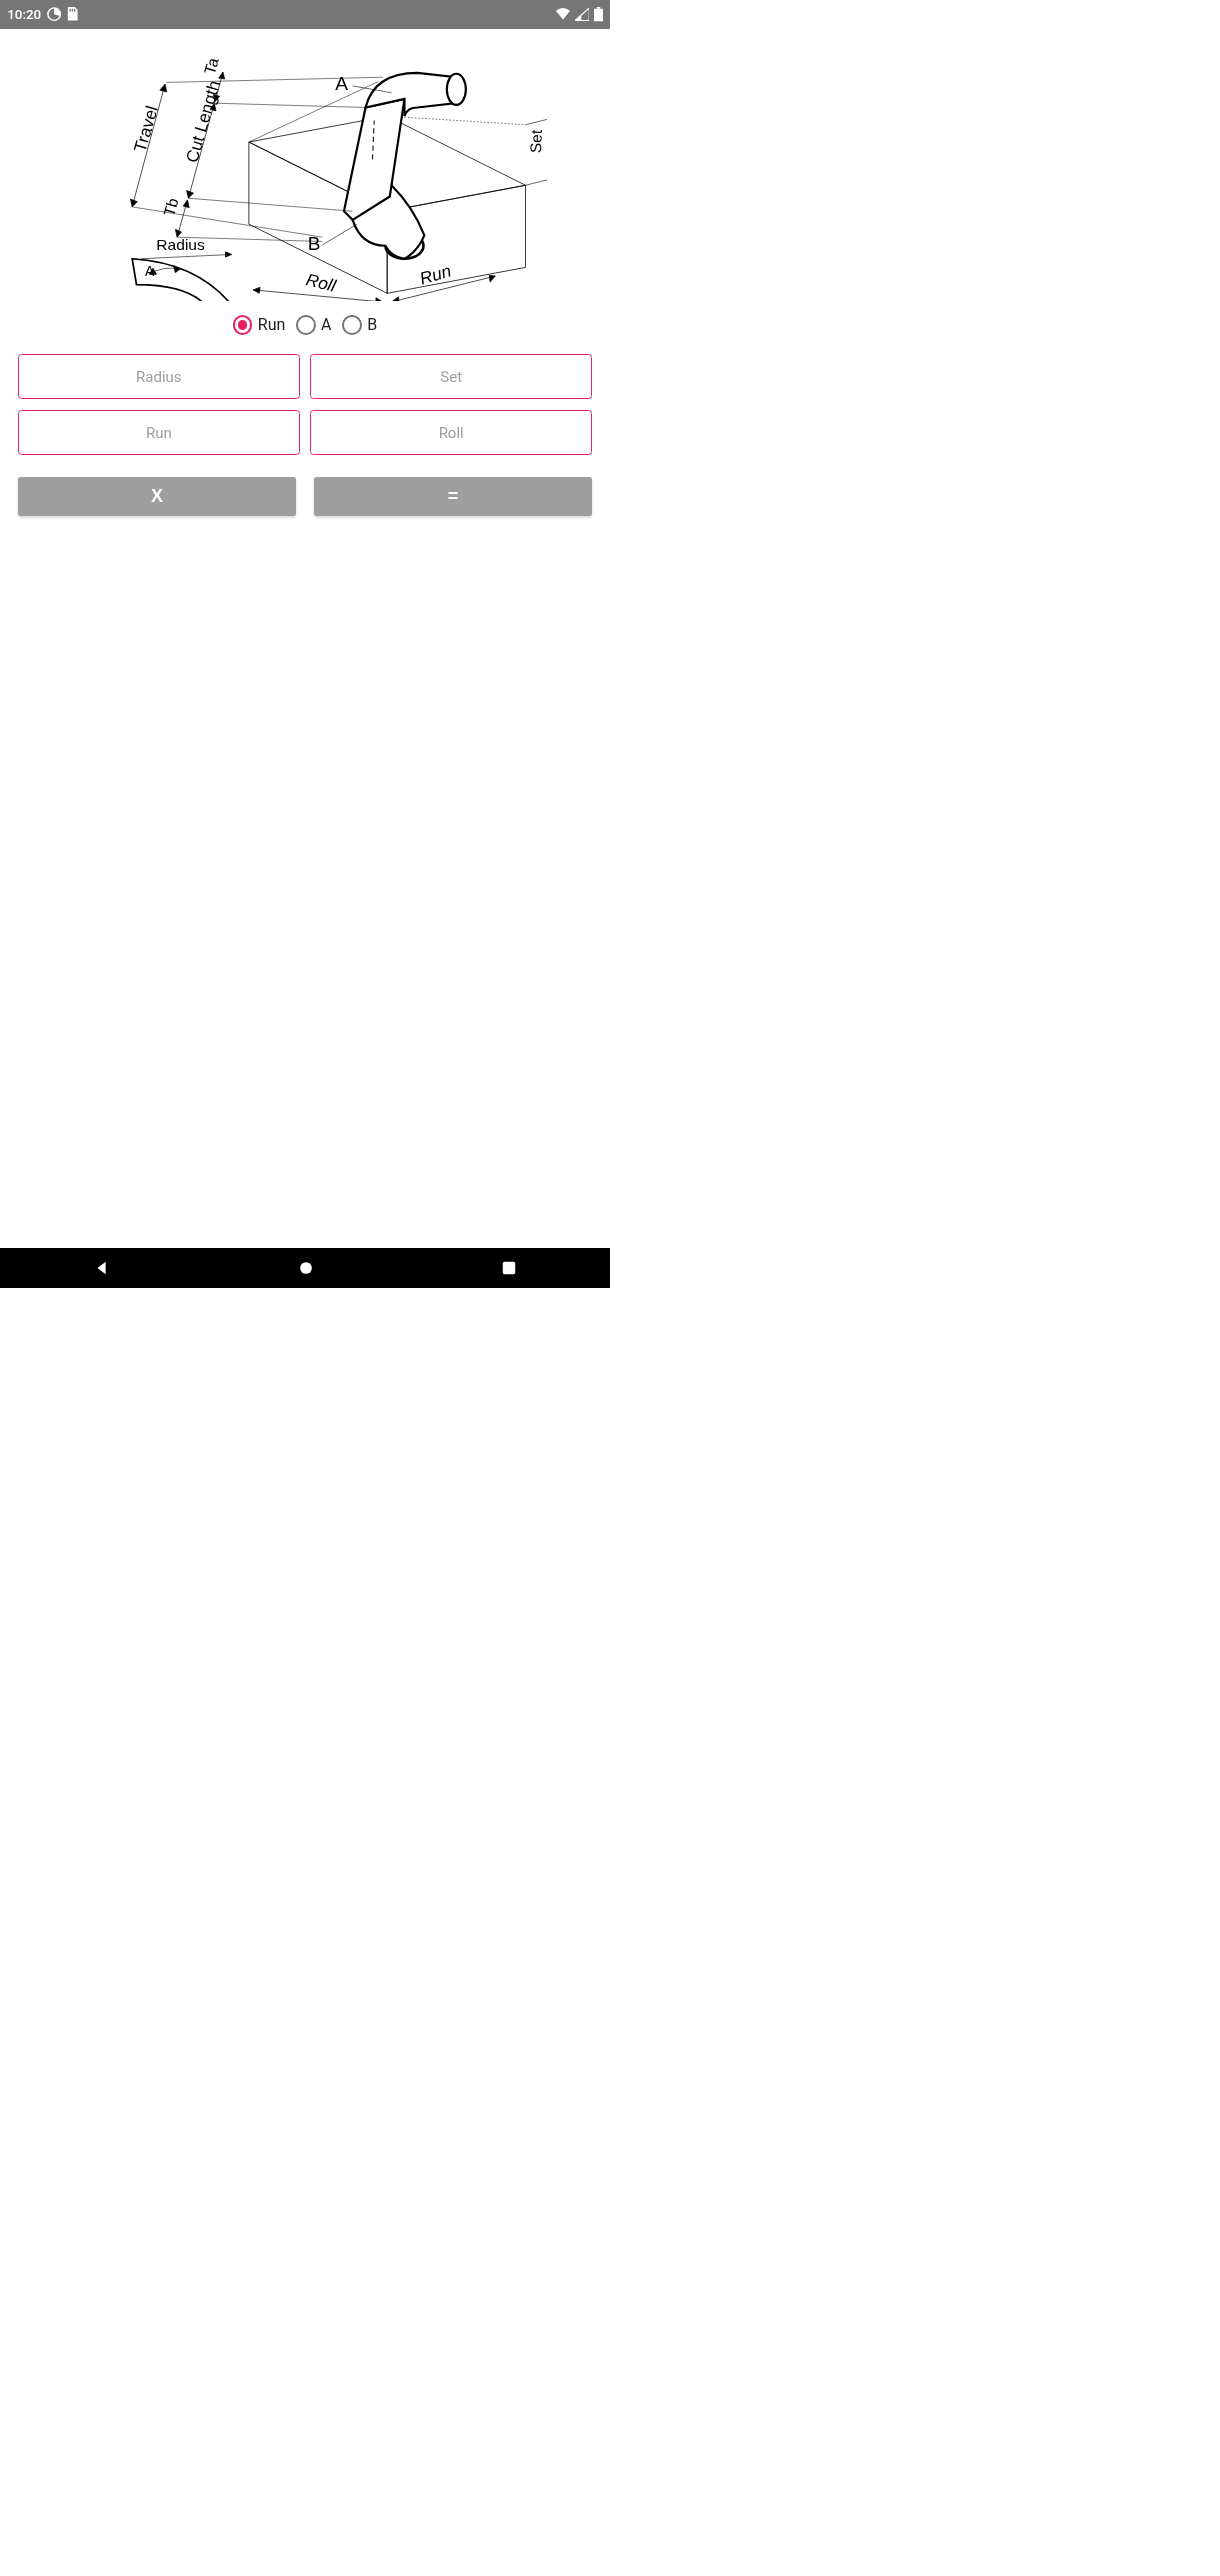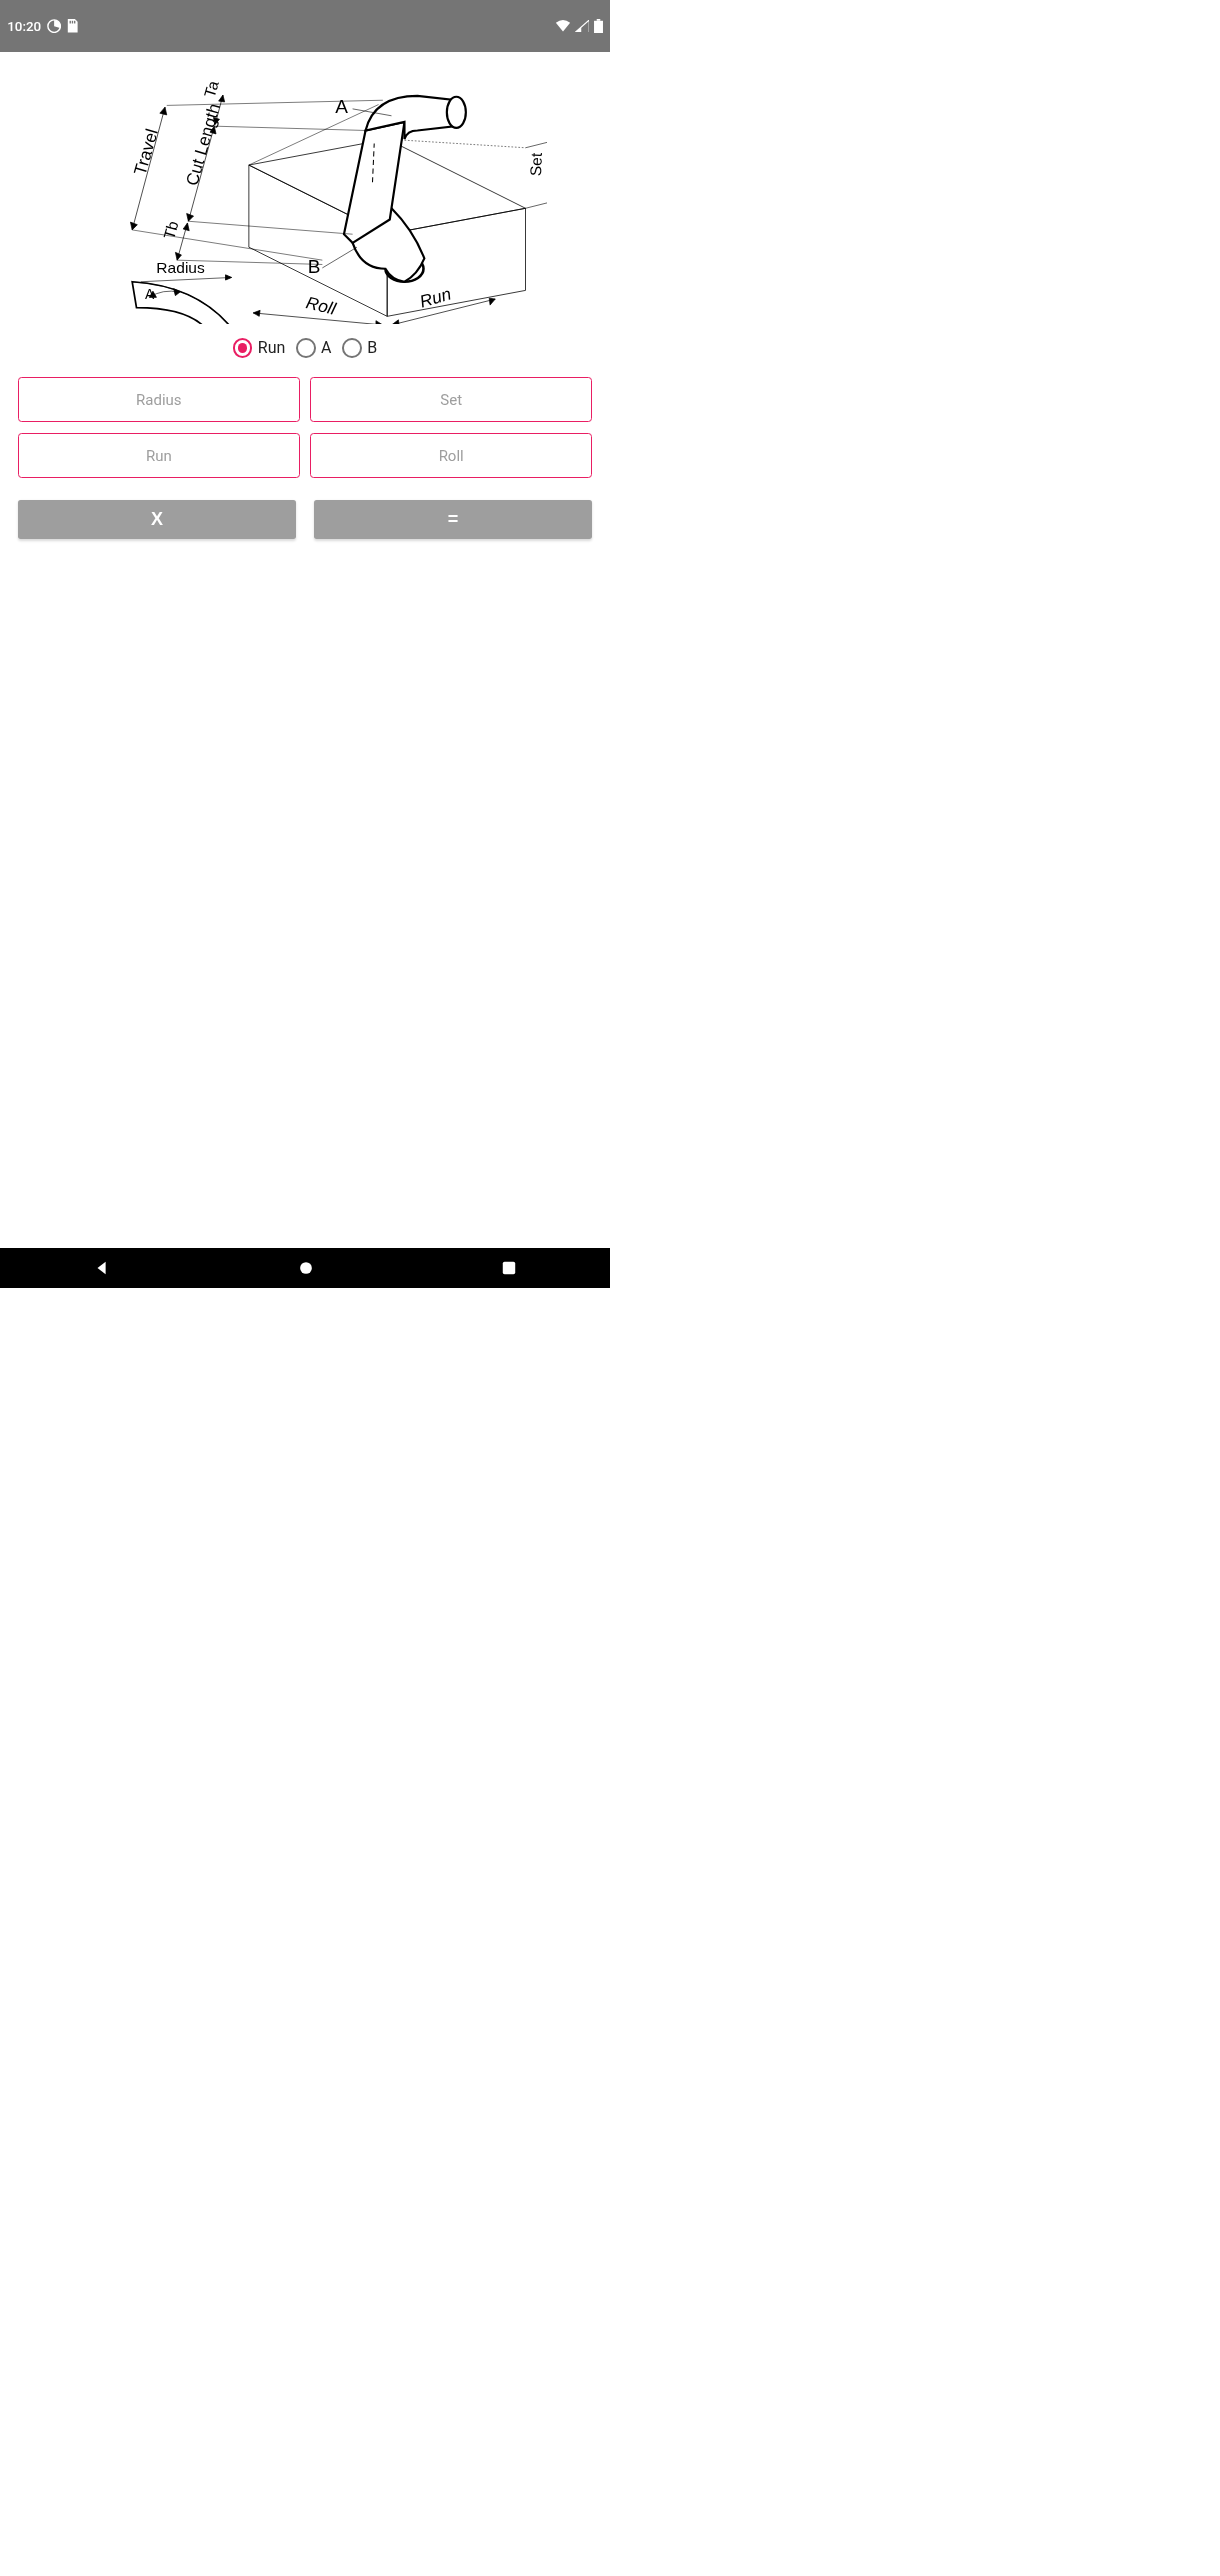--- a/index.html
+++ b/index.html
@@ -8,21 +8,21 @@
   height: 1288px;
   background: #fff;
   font-family: -apple-system, BlinkMacSystemFont, 'Segoe UI', Roboto, sans-serif;
   display: flex;
   flex-direction: column;
   overflow: hidden;
 }
 
 
 .status-bar {
-  height: 52px;
+  height: 29px;
   background: #757575;
   color: #fff;
   display: flex;
   align-items: center;
   padding: 0 7.2px;
   font-size: 12.5px;
   font-weight: 500;
 }
 .status-left { display: flex; align-items: center; gap: 5.4px; }
 .status-right { margin-left: auto; display: flex; align-items: center; gap: 4.5px; }

